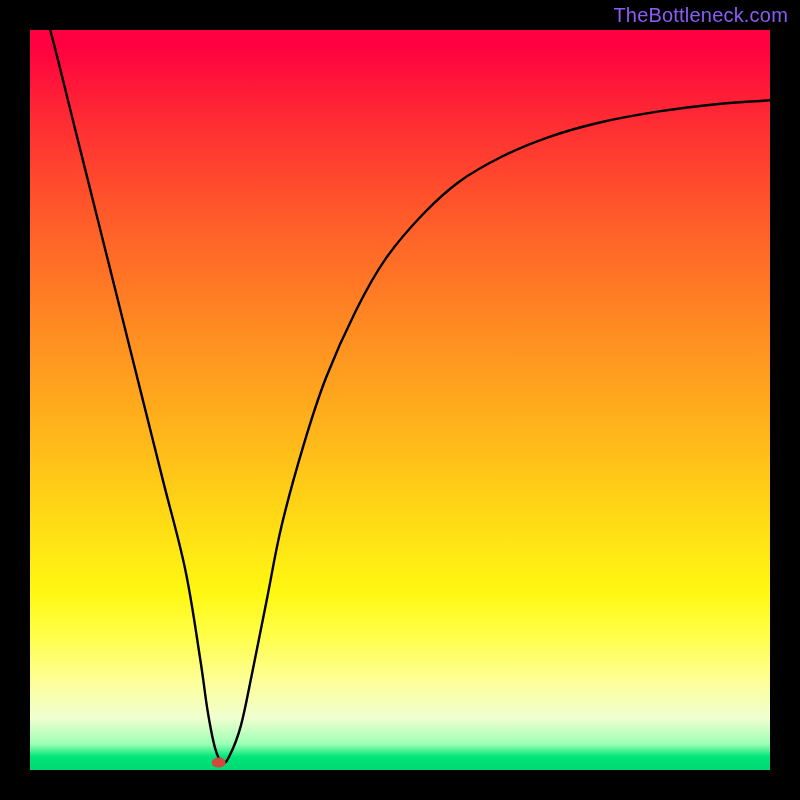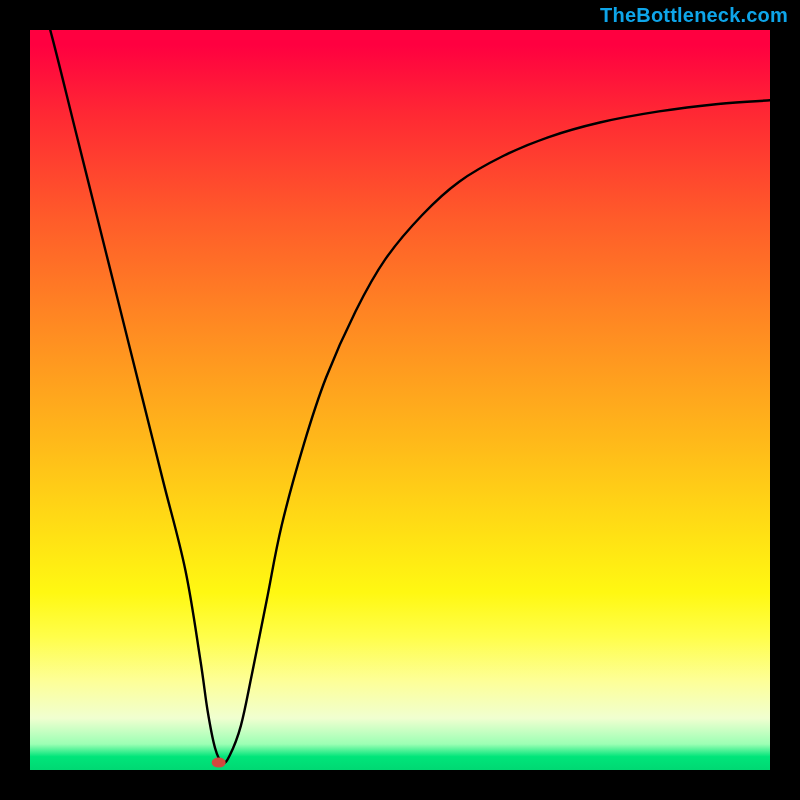--- a/index.html
+++ b/index.html
@@ -14,23 +14,23 @@
   .frame {
     position: relative;
     width: 800px;
     height: 800px;
     background: #000;
   }
   .watermark {
     position: absolute;
     top: 4px;
     right: 12px;
-    color: #0ea5e9;
+    color: #8b5cf6;
     font-size: 20px;
-    font-weight: 700;
+    font-weight: 400;
     letter-spacing: 0.2px;
     z-index: 5;
     user-select: none;
   }
   .plot-area {
     position: absolute;
     left: 30px;
     top: 30px;
     width: 740px;
     height: 740px;

